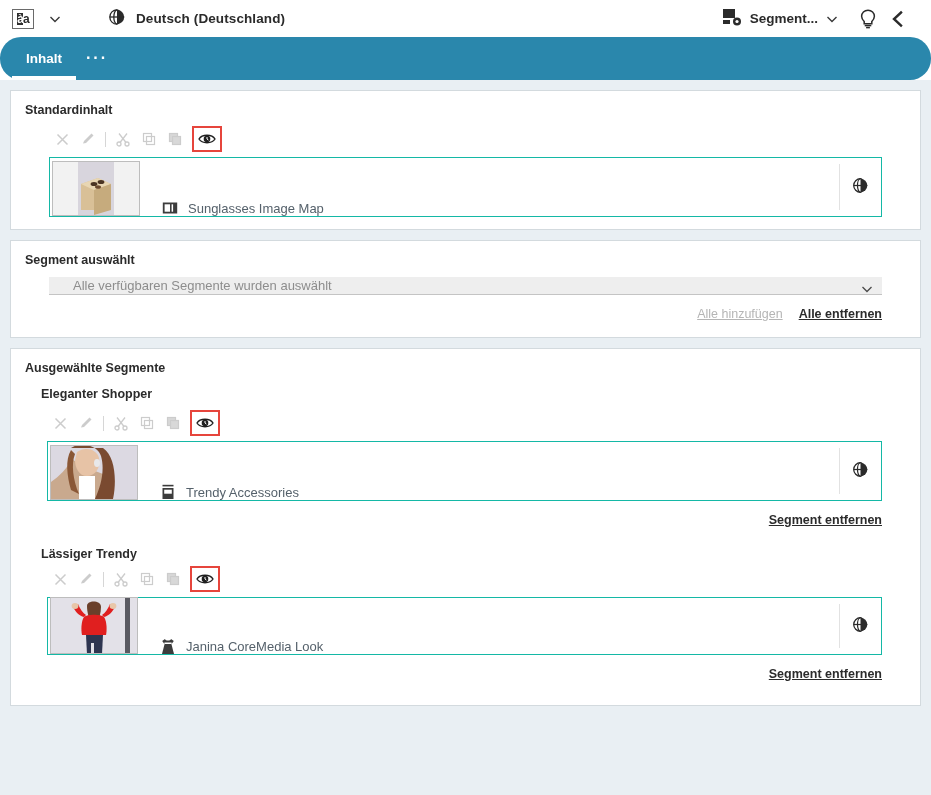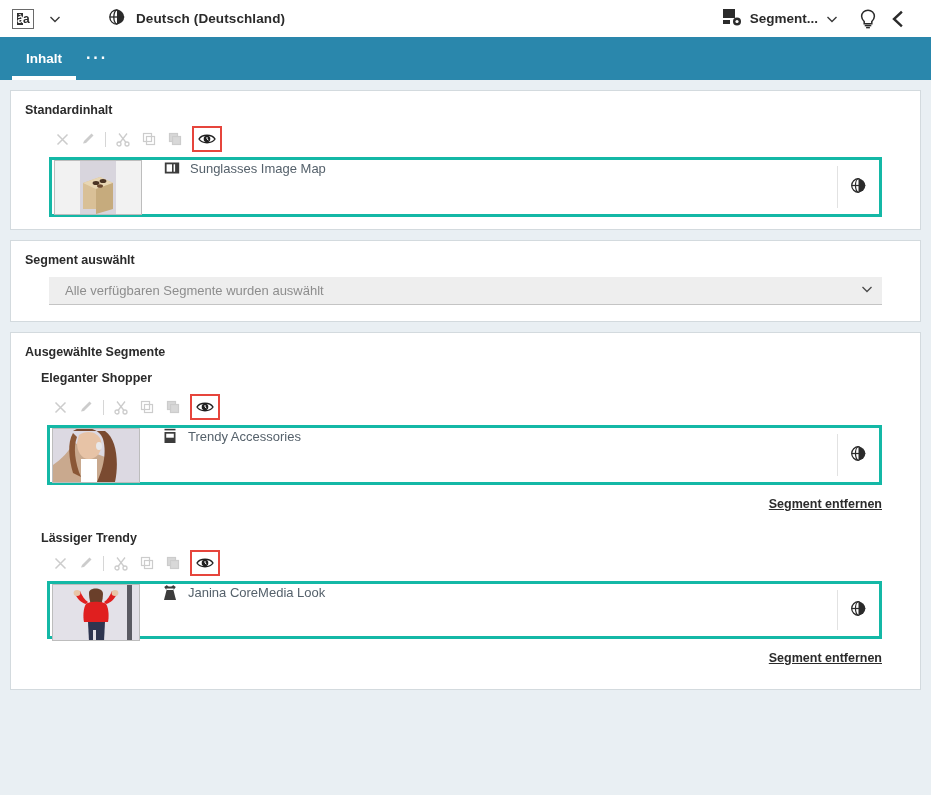--- a/index.html
+++ b/index.html
@@ -63,20 +63,21 @@
     color: #2b2b2b;
   }
 
   
   .tabbar {
     height: 43px;
     background: #2a87ac;
     display: flex;
     align-items: stretch;
     padding-left: 12px;
+    border-radius: 21px;
   }
   .tab {
     display: flex; align-items: center;
     padding: 0 14px;
     color: #ffffff;
     font-size: 13.5px; font-weight: bold;
     position: relative;
   }
   .tab.active::after {
     content: "";
@@ -131,26 +132,26 @@
   }
   .tb-btn.highlight {
     border: 2px solid #e6453c;
     width: 30px; height: 26px;
     color: #2b2b2b;
     margin-left: 4px;
   }
 
   
   .content-row {
-    border: 3px solid #14b8a6;
+    border: 1px solid #14b8a6;
     background: #ffffff;
     height: 60px;
     margin: 0 30px 0 30px;
     display: flex;
-    align-items: flex-start;
+    align-items: flex-end;
     position: relative;
   }
   .thumb {
     width: 88px; height: 55px;
     border: 1px solid #bdbdbd;
     background: #f0f0f0;
     margin-left: 2px;
     overflow: hidden;
     display: flex; align-items: center; justify-content: center;
     flex: none;
@@ -181,23 +182,23 @@
 
   
   .select-wrap {
     margin: 10px 30px 0 30px;
     position: relative;
   }
   .select-box {
     background: #eeeeee;
     border: none;
     border-bottom: 1px solid #c4c4c4;
-    height: 28px;
+    height: 18px;
     display: flex; align-items: center;
-    padding: 0 26px 0 16px;
+    padding: 0 26px 0 24px;
     font-size: 13px;
     color: #8d8d8d;
   }
   .select-chev {
     position: absolute;
     right: 8px; top: 5px;
     color: #4a4a4a;
   }
   .link-row {
     display: flex; justify-content: flex-end;
@@ -384,20 +385,24 @@
       <div class="select-box">
         <span>Alle verfügbaren Segmente wurden auswählt</span>
       </div>
       <span class="select-chev">
         <svg width="14" height="14" viewBox="0 0 14 14">
             <path d="M2.5 5 L7 9.5 L11.5 5" fill="none" stroke="#4a4a4a" stroke-width="1.3"></path>
           </svg>
       </span>
     </div>
 
+    <div class="link-row">
+      <span class="link disabled">Alle hinzufügen</span>
+      <span class="link">Alle entfernen</span>
+    </div>
   </div>
 
   <div class="panel" style="padding-bottom:2px;">
     <div class="panel-title">Ausgewählte Segmente</div>
 
     <div class="seg-group">
       <div class="seg-name">Eleganter Shopper</div>
 
       <div class="toolbar" style="margin-left:28px;">
         <div class="tb-btn">

